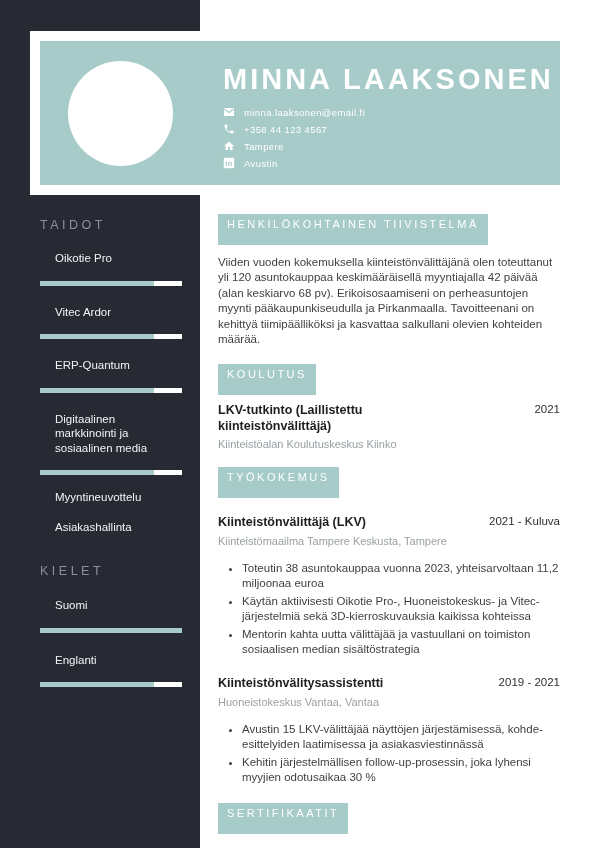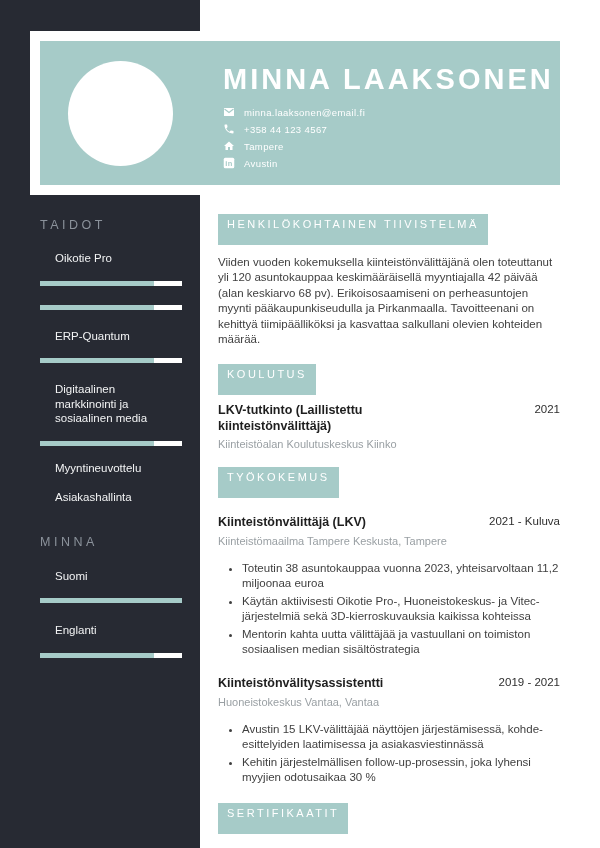--- a/index.html
+++ b/index.html
@@ -97,20 +97,21 @@
   <div class="sidebar-inner">
     <h3 class="side-heading">TAIDOT</h3>
 
     <div class="skill">
       <p class="skill-label">Oikotie Pro</p>
       <div class="bar">
           <i class="bar-fill" style="width: 80%;"></i>
         </div>
     </div>
     <div class="skill">
+      <p class="skill-label">Vitec Ardor</p>
       <div class="bar">
           <i class="bar-fill" style="width: 80%;"></i>
         </div>
     </div>
     <div class="skill">
       <p class="skill-label">ERP-Quantum</p>
       <div class="bar">
           <i class="bar-fill" style="width: 80%;"></i>
         </div>
     </div>
@@ -120,21 +121,21 @@
           <i class="bar-fill" style="width: 80%;"></i>
         </div>
     </div>
     <div class="skill no-bar">
       <p class="skill-label">Myyntineuvottelu</p>
     </div>
     <div class="skill no-bar">
       <p class="skill-label">Asiakashallinta</p>
     </div>
 
-    <h3 class="side-heading languages-heading">MINNA</h3>
+    <h3 class="side-heading languages-heading">KIELET</h3>
 
     <div class="skill language">
       <p class="skill-label">Suomi</p>
       <div class="bar">
           <i class="bar-fill" style="width: 100%;"></i>
         </div>
     </div>
     <div class="skill language">
       <p class="skill-label">Englanti</p>
       <div class="bar">

